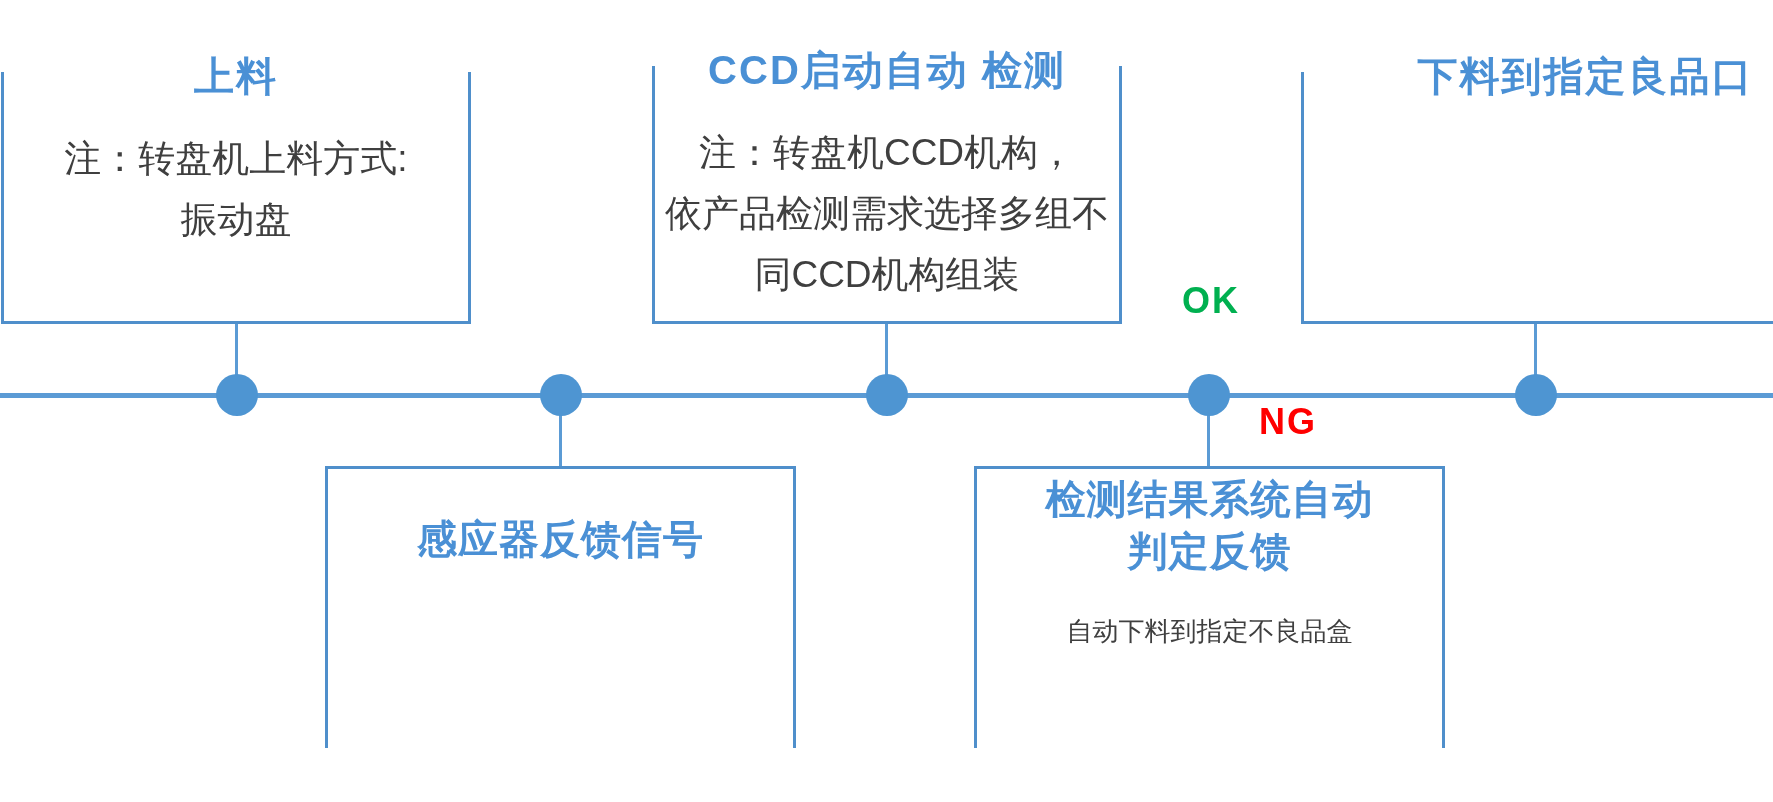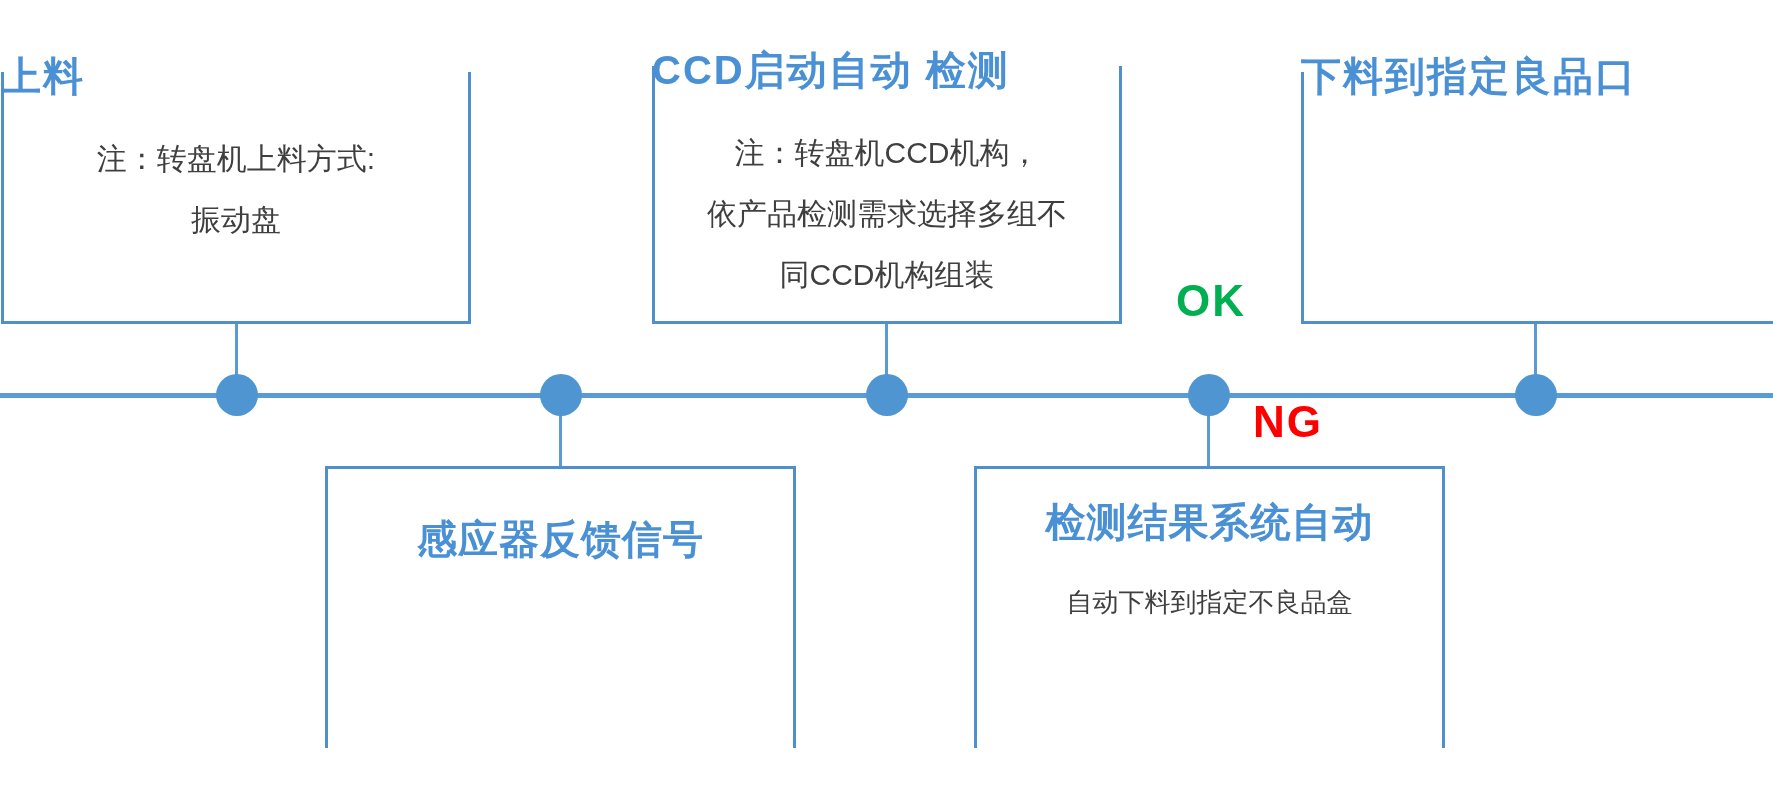--- a/index.html
+++ b/index.html
@@ -10,35 +10,35 @@
   
   .tline{position:absolute;left:0;top:393px;width:1773px;height:5px;background:#5B9BD5;}
   .dot{position:absolute;top:374px;width:42px;height:42px;border-radius:50%;background:#4E95D2;}
   .vline{position:absolute;width:3px;background:#5B9BD5;}
   
   .tbox{
     position:absolute;box-sizing:border-box;
     border-left:3px solid #4F8FCB;border-right:3px solid #4F8FCB;border-bottom:3px solid #4F8FCB;
   }
   .tbox .title{
-    position:absolute;top:-17px;left:-3px;right:-3px;text-align:left;
+    position:absolute;top:-17px;left:-3px;right:-3px;text-align:center;
     font-size:40px;font-weight:bold;color:#4A90D5;line-height:42px;letter-spacing:2px;white-space:nowrap;
   }
-  .tbox .notes{padding-top:56px;text-align:center;color:#3F3F3F;font-size:30px;line-height:61px;}
+  .tbox .notes{padding-top:56px;text-align:center;color:#3F3F3F;font-size:37px;line-height:61px;}
   
   .bbox{
     position:absolute;box-sizing:border-box;text-align:center;
     border-left:3px solid #4F8FCB;border-right:3px solid #4F8FCB;border-top:3px solid #4F8FCB;
   }
   .bbox .title{font-size:40px;font-weight:bold;color:#4A90D5;line-height:52px;letter-spacing:1px;}
   .bbox.sensor .title{padding-top:44px;}
-  .bbox.judge .title{padding-top:27px;}
+  .bbox.judge .title{padding-top:4px;}
   .bbox .note{margin-top:34px;color:#3F3F3F;font-size:26px;line-height:40px;}
   
-  .result{position:absolute;transform:translate(-50%,-50%);font-size:44px;font-weight:bold;letter-spacing:2px;}
+  .result{position:absolute;transform:translate(-50%,-50%);font-size:36px;font-weight:bold;letter-spacing:2px;}
   .ok{left:1211px;top:301px;color:#00B050;}
   .ng{left:1288px;top:422px;color:#FF0000;}
 </style>
 </head>
 <body>
 
 <div class="stage">
 
   <div class="tline"></div>
 
@@ -75,20 +75,21 @@
     <div class="title">下料到指定良品口</div>
   </div>
 
   <div class="bbox sensor" style="left:325px;top:466px;width:471px;height:282px;">
     <div class="title">感应器反馈信号</div>
   </div>
 
   <div class="bbox judge" style="left:974px;top:466px;width:471px;height:282px;">
     <div class="title">
       <div>检测结果系统自动</div>
+      <div>判定反馈</div>
     </div>
     <div class="note">自动下料到指定不良品盒</div>
   </div>
 
   <div class="result ok">OK</div>
   <div class="result ng">NG</div>
 
 </div>
 
 </body></html>

